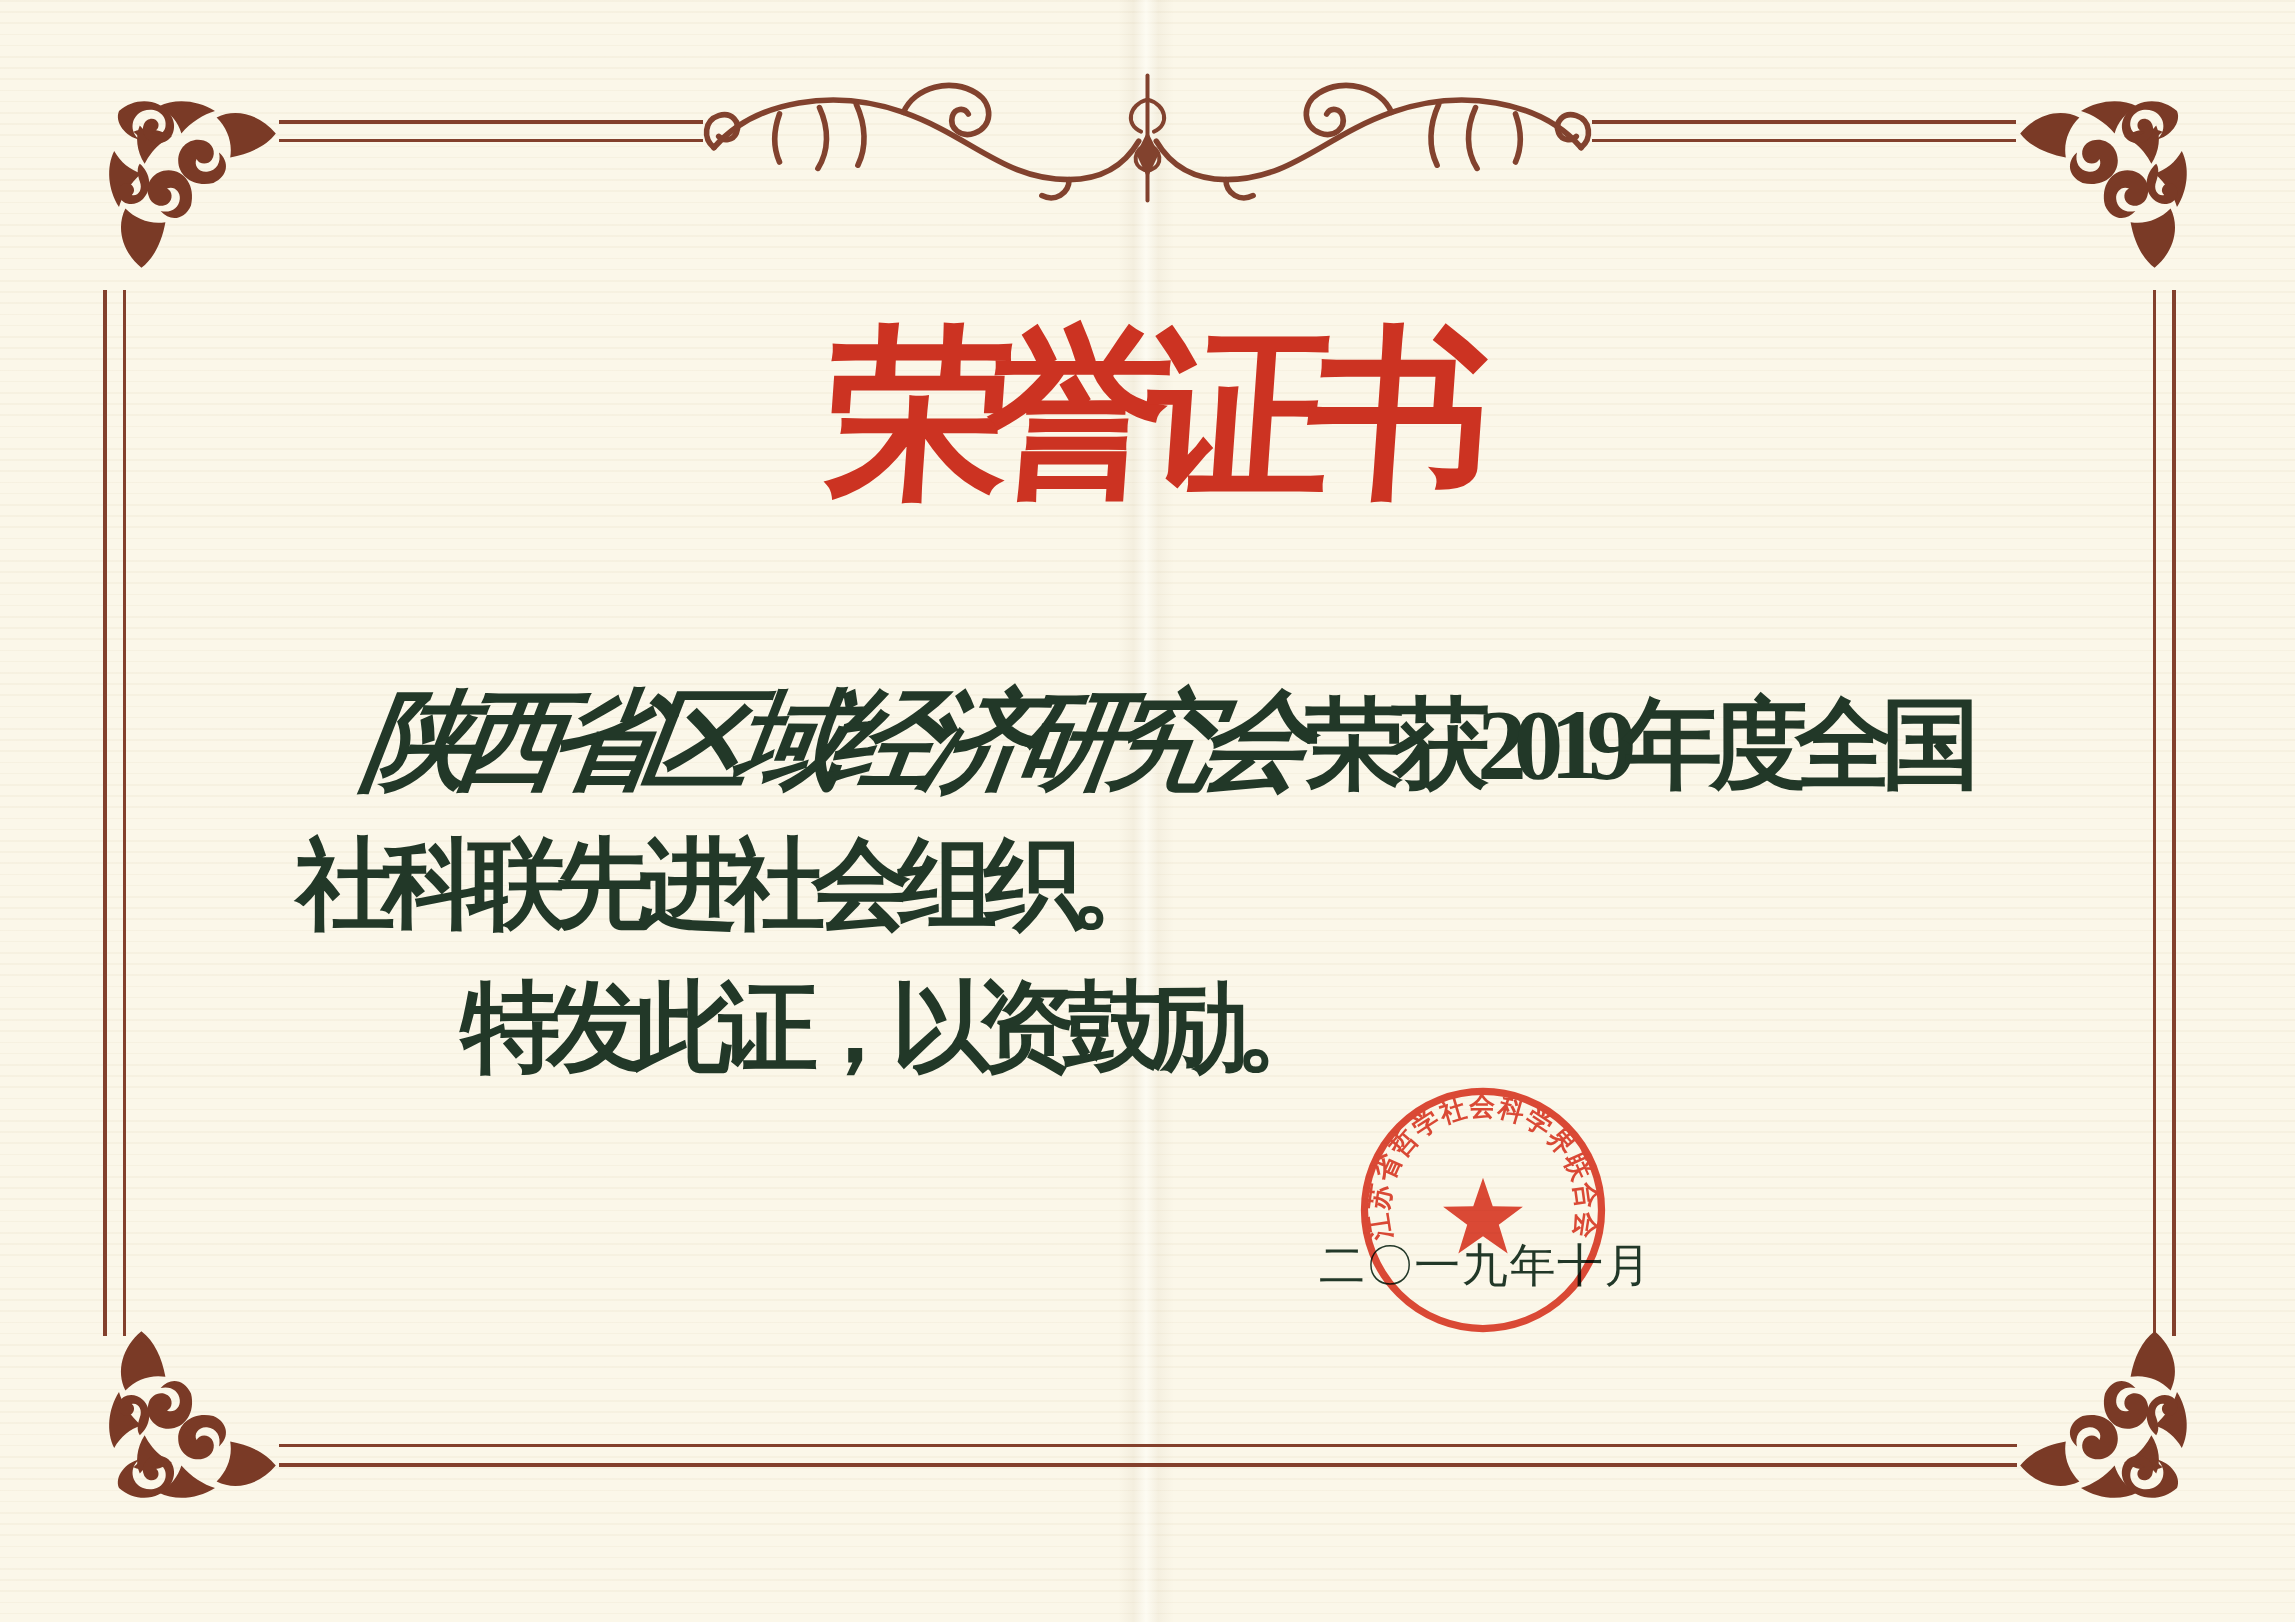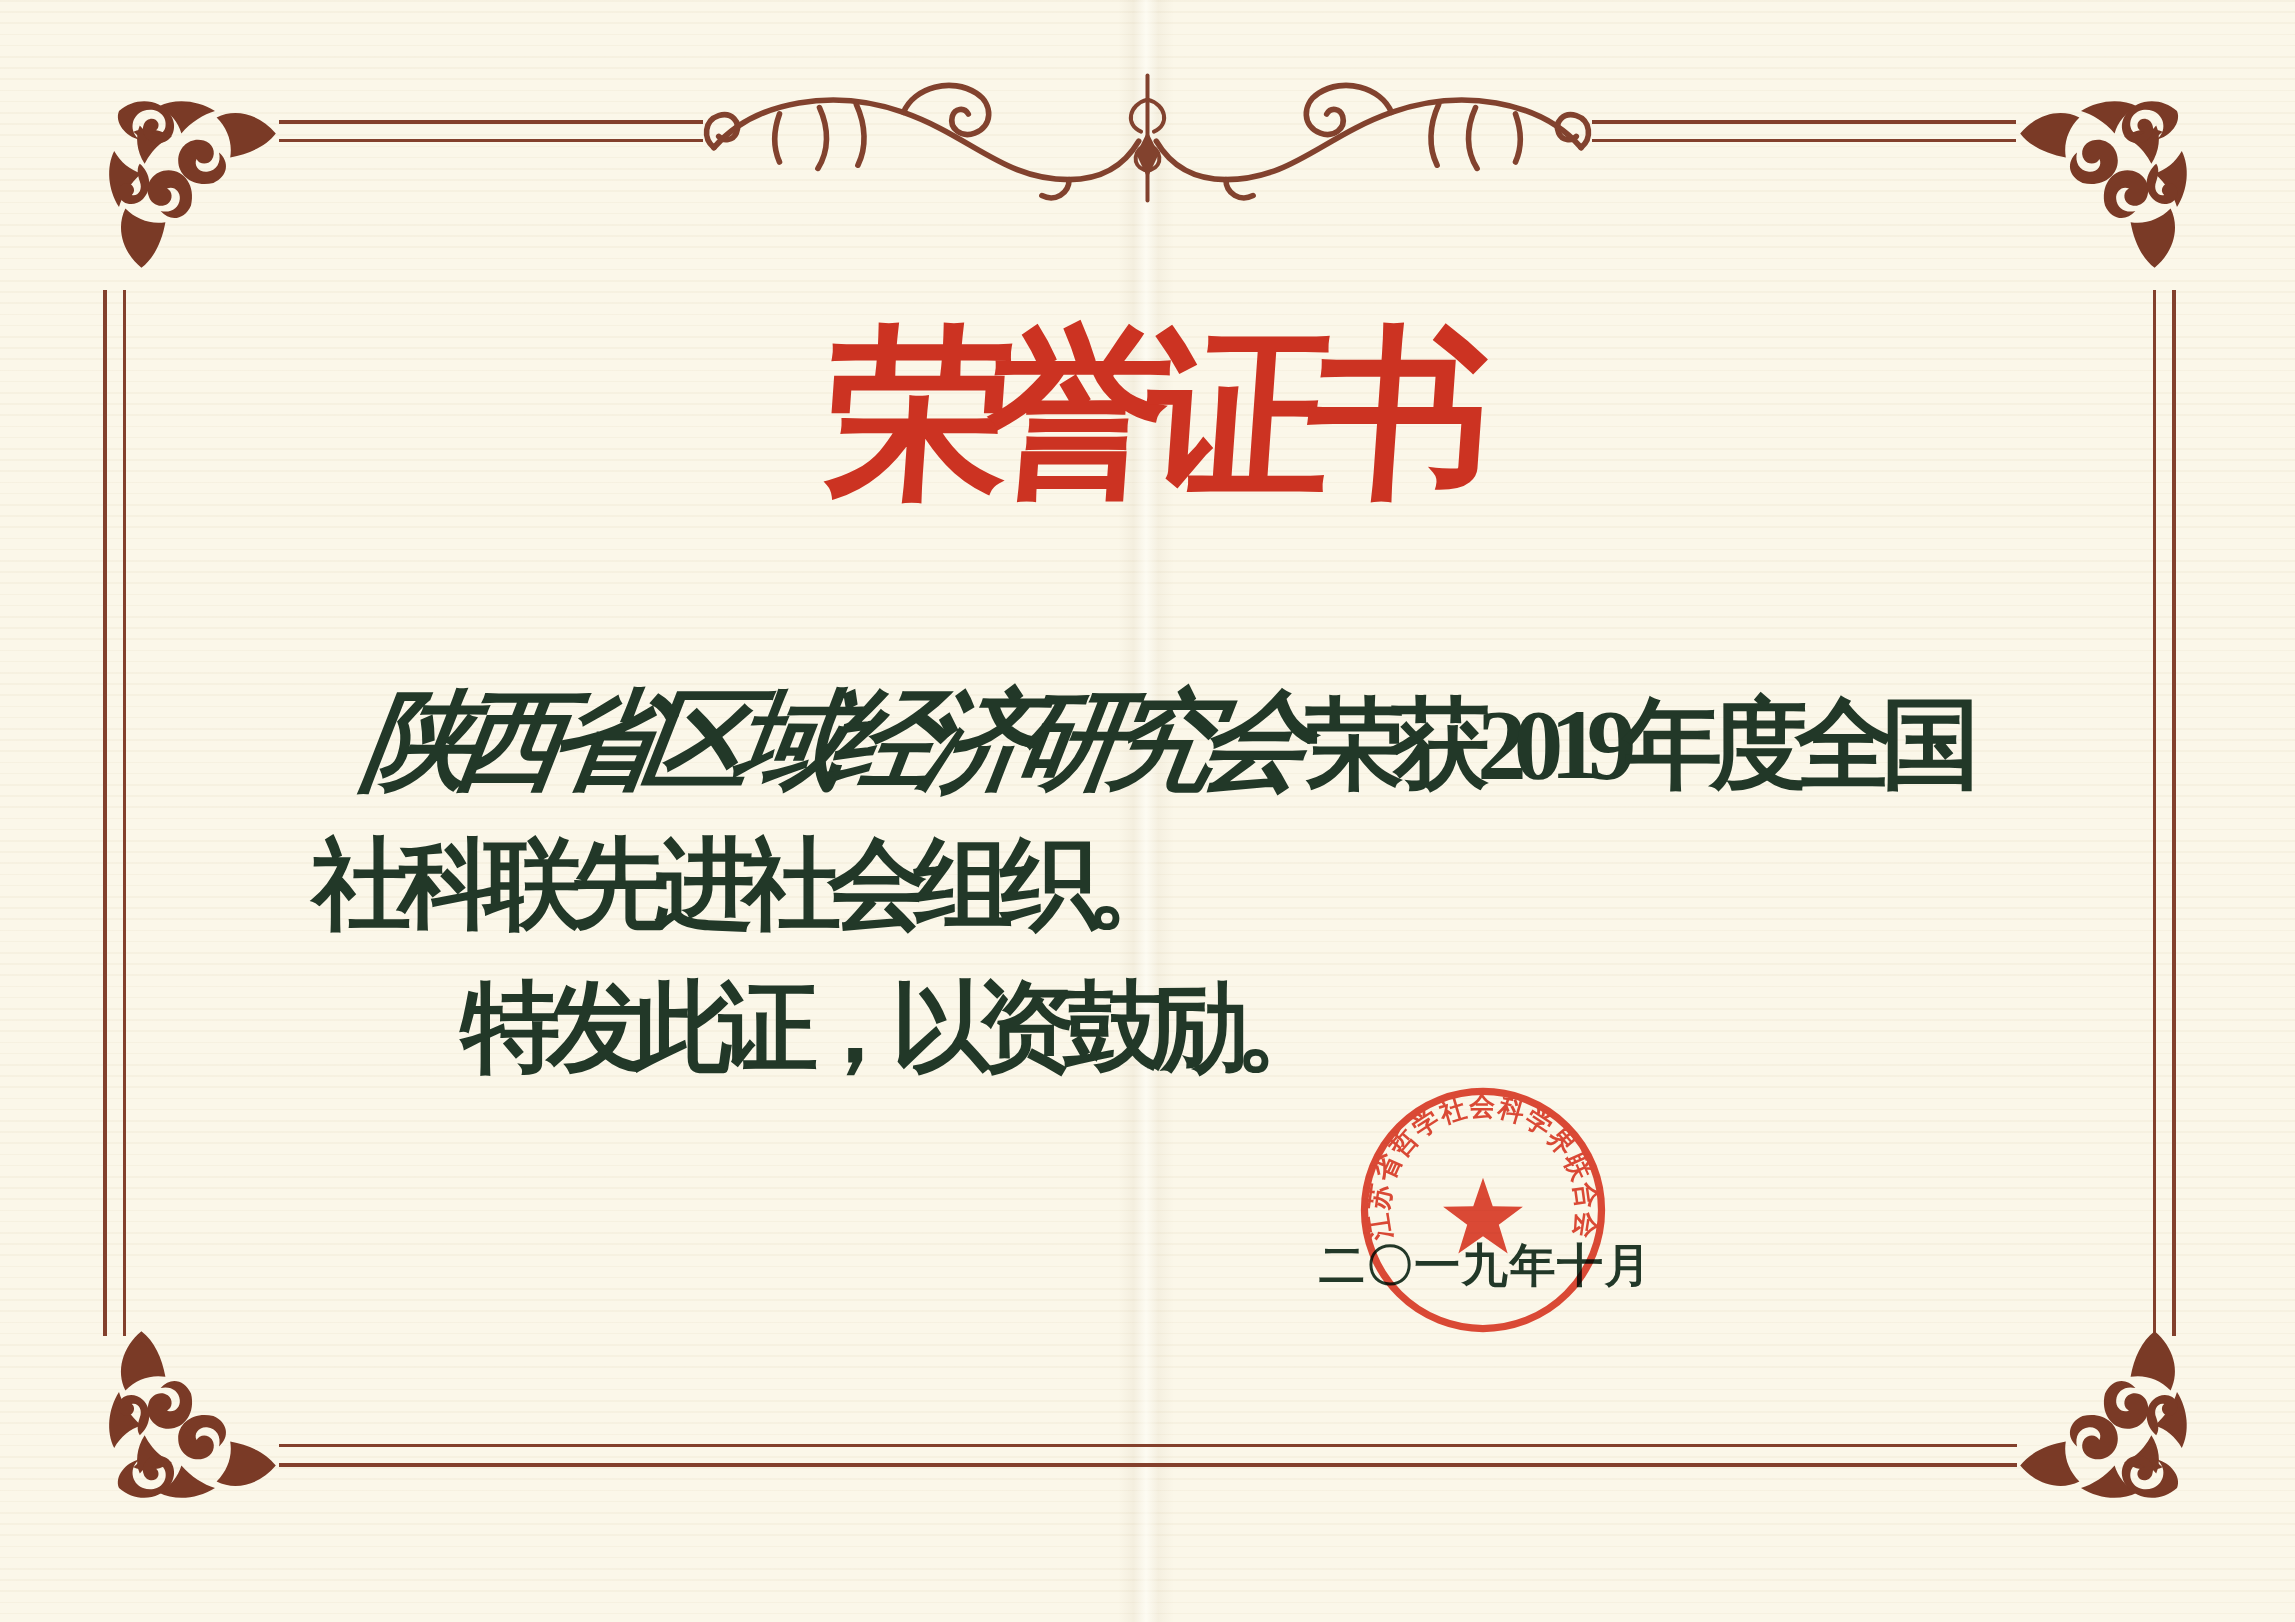--- a/index.html
+++ b/index.html
@@ -24,32 +24,32 @@
   .title{
     position:absolute; left:0; top:319px; width:2295px;
     text-align:center; font-size:184px; font-weight:bold; letter-spacing:-24px;
     color:#cc3322; transform:skewX(-4deg); line-height:1.05; white-space:nowrap;
   }
   .bodyline{
     position:absolute; color:#223828; font-weight:bold;
     font-size:99px; letter-spacing:-13px; white-space:nowrap; line-height:1.1;
   }
   .line1{left:364px; top:682px;}
-  .line2{left:312px; top:831px;}
+  .line2{left:296px; top:831px;}
   .line3{left:461px; top:974px;}
   .script{
     display:inline-block; font-size:109px; letter-spacing:-16px;
     transform:skewX(-8deg); font-style:italic; margin-right:11.2px;
   }
   .sig{
     position:absolute; left:1129px; top:1163px; color:#223828; font-weight:bold;
     font-size:48px; letter-spacing:0px; white-space:nowrap;
   }
   .date{
-    position:absolute; left:1319px; top:1235px; color:#223828; font-weight:bold;
+    position:absolute; left:1319px; top:1235px; color:#223828; font-weight:normal;
     font-size:46px; letter-spacing:1.6px; white-space:nowrap;
   }
   .seal{
     position:absolute; left:1354px; top:1081px; width:258px; height:258px;
     mix-blend-mode:multiply; opacity:0.93;
   }
   .defs{position:absolute; width:0; height:0; overflow:hidden;}
 </style>
 </head>
 <body>

